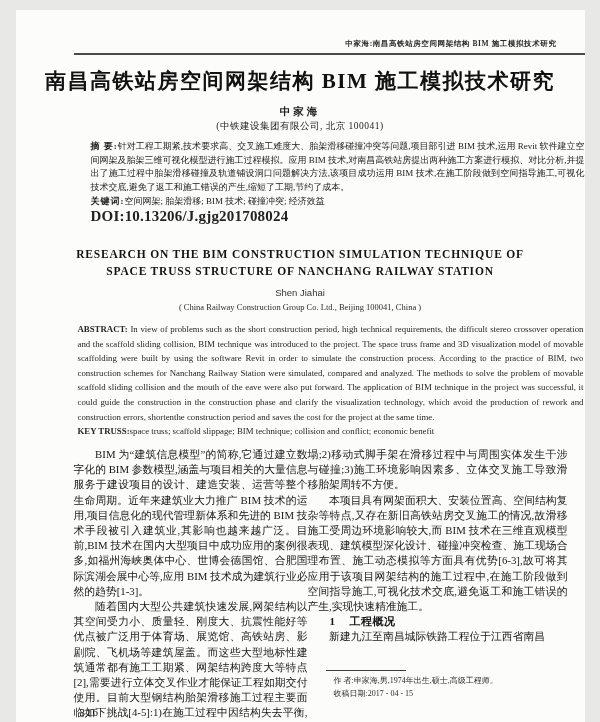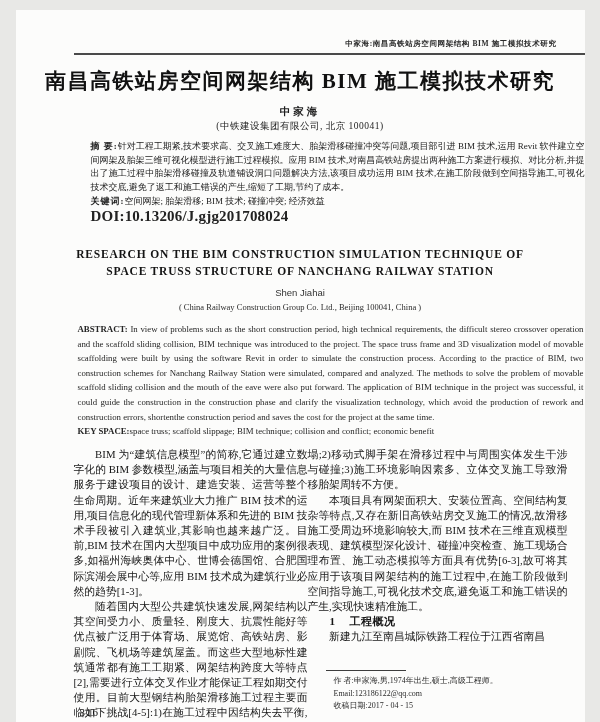--- a/index.html
+++ b/index.html
@@ -121,37 +121,36 @@
 
   <div class="en-title">
     <div>RESEARCH ON THE BIM CONSTRUCTION SIMULATION TECHNIQUE OF</div>
     <div>SPACE TRUSS STRUCTURE OF NANCHANG RAILWAY STATION</div>
   </div>
   <div class="en-author">Shen Jiahai</div>
   <div class="en-affil">( China Railway Construction Group Co. Ltd., Beijing 100041, China )</div>
 
   <div class="en-abs">
     <div><span class="lbl">ABSTRACT:</span> <span>In view of problems such as the short construction period, high technical requirements, the difficult stereo crossover operation and the scaffold sliding collision, BIM technique was introduced to the project. The space truss frame and 3D visualization model of movable scaffolding were built by using the software Revit in order to simulate the construction process. According to the practice of BIM, two construction schemes for Nanchang Railway Station were simulated, compared and analyzed. The methods to solve the problem of movable scaffold sliding collision and the mouth of the eave were also put forward. The application of BIM technique in the project was successful, it could guide the construction in the construction phase and clarify the visualization technology, which avoid the production of rework and construction errors, shortenthe construction period and saves the cost for the project at the same time.</span></div>
-    <div class="en-kw"><span class="lbl">KEY SPACE:</span><span>space truss; scaffold slippage; BIM technique; collision and conflict; economic benefit</span></div>
+    <div class="en-kw"><span class="lbl">KEY TRUSS:</span><span>space truss; scaffold slippage; BIM technique; collision and conflict; economic benefit</span></div>
   </div>
 
   <div class="col col-left">
     <p>BIM 为“建筑信息模型”的简称,它通过建立数字化的 BIM 参数模型,涵盖与项目相关的大量信息服务于建设项目的设计、建造安装、运营等整个生命周期。近年来建筑业大力推广 BIM 技术的运用,项目信息化的现代管理新体系和先进的 BIM 技术手段被引入建筑业,其影响也越来越广泛。目前,BIM 技术在国内大型项目中成功应用的案例很多,如福州海峡奥体中心、世博会德国馆、合肥国际滨湖会展中心等,应用 BIM 技术成为建筑行业必然的趋势[1-3]。</p>
     <p>随着国内大型公共建筑快速发展,网架结构以其空间受力小、质量轻、刚度大、抗震性能好等优点被广泛用于体育场、展览馆、高铁站房、影剧院、飞机场等建筑屋盖。而这些大型地标性建筑通常都有施工工期紧、网架结构跨度大等特点[2],需要进行立体交叉作业才能保证工程如期交付使用。目前大型钢结构胎架滑移施工过程主要面临如下挑战[4-5]:1)在施工过程中因结构失去平衡,发生倾覆或倒</p>
   </div>
 
   <div class="col col-right">
     <p class="cont">塌;2)移动式脚手架在滑移过程中与周围实体发生干涉与碰撞;3)施工环境影响因素多、立体交叉施工导致滑移胎架周转不方便。</p>
     <p>本项目具有网架面积大、安装位置高、空间结构复杂等特点,又存在新旧高铁站房交叉施工的情况,故滑移施工受周边环境影响较大,而 BIM 技术在三维直观模型表现、建筑模型深化设计、碰撞冲突检查、施工现场合理布置、施工动态模拟等方面具有优势[6-3],故可将其应用于该项目网架结构的施工过程中,在施工阶段做到空间指导施工,可视化技术交底,避免返工和施工错误的产生,实现快速精准施工。</p>
     <p class="sec-head"><span class="sec-num">1</span><span>工程概况</span></p>
     <p>新建九江至南昌城际铁路工程位于江西省南昌</p>
   </div>
 
   <div class="footnote-rule"></div>
   <div class="footnote">
     <div>作  者:申家海,男,1974年出生,硕士,高级工程师。</div>
-    <div>Email:123186122@qq.com</div>
     <div>收稿日期:2017 - 04 - 15</div>
   </div>
 
   <div class="page-num">316</div>
 
 </div>
 
 </body></html>

